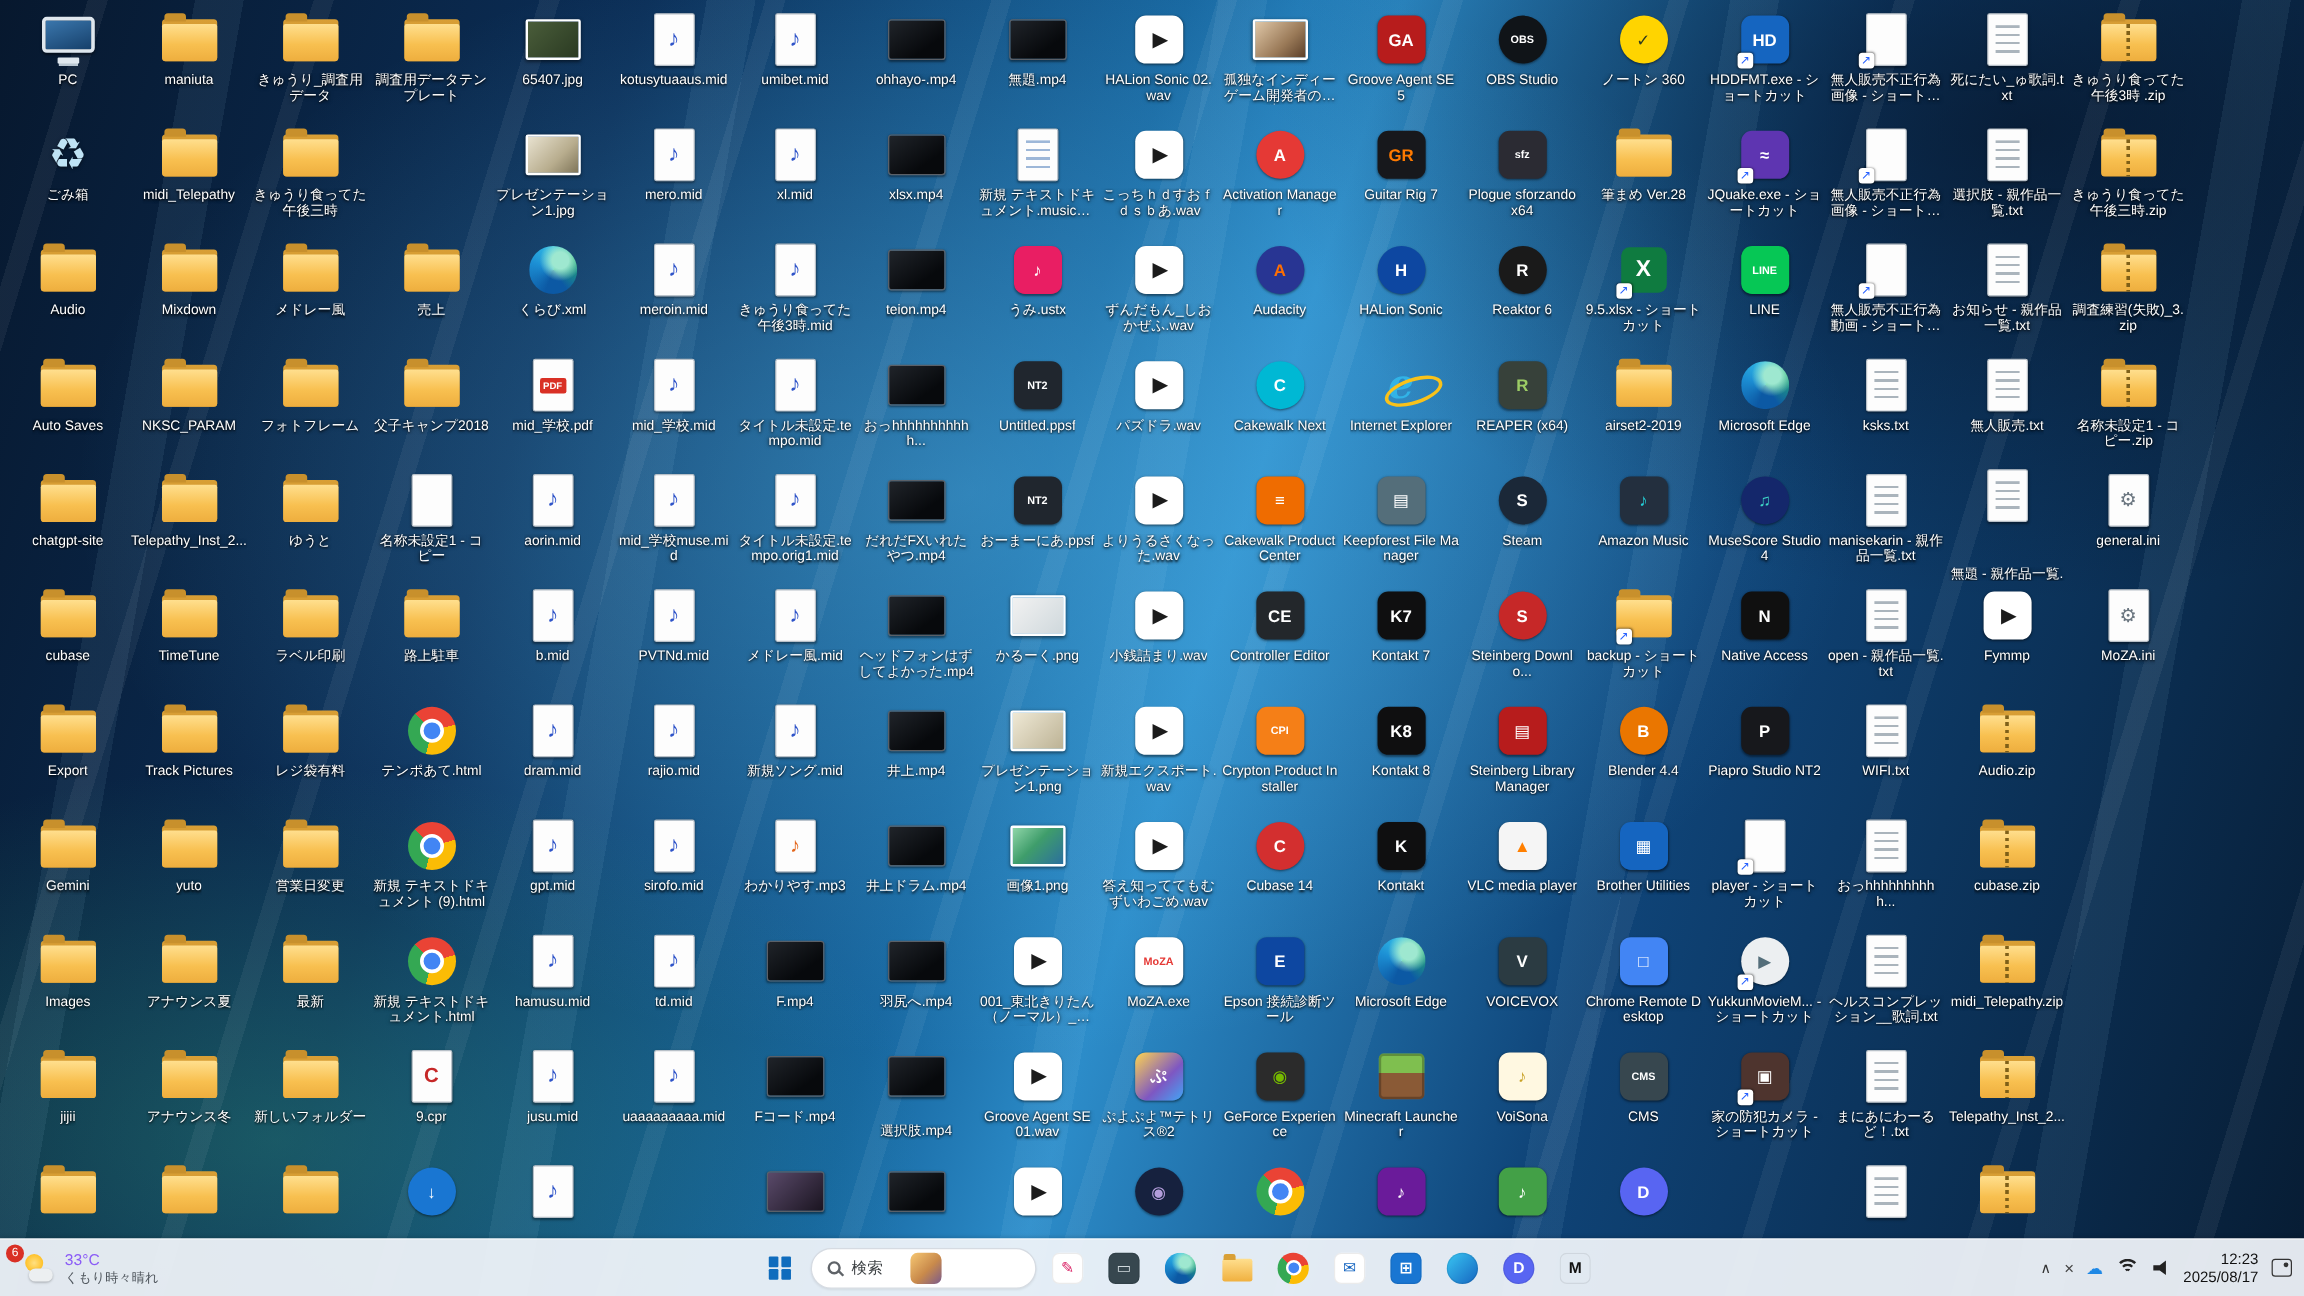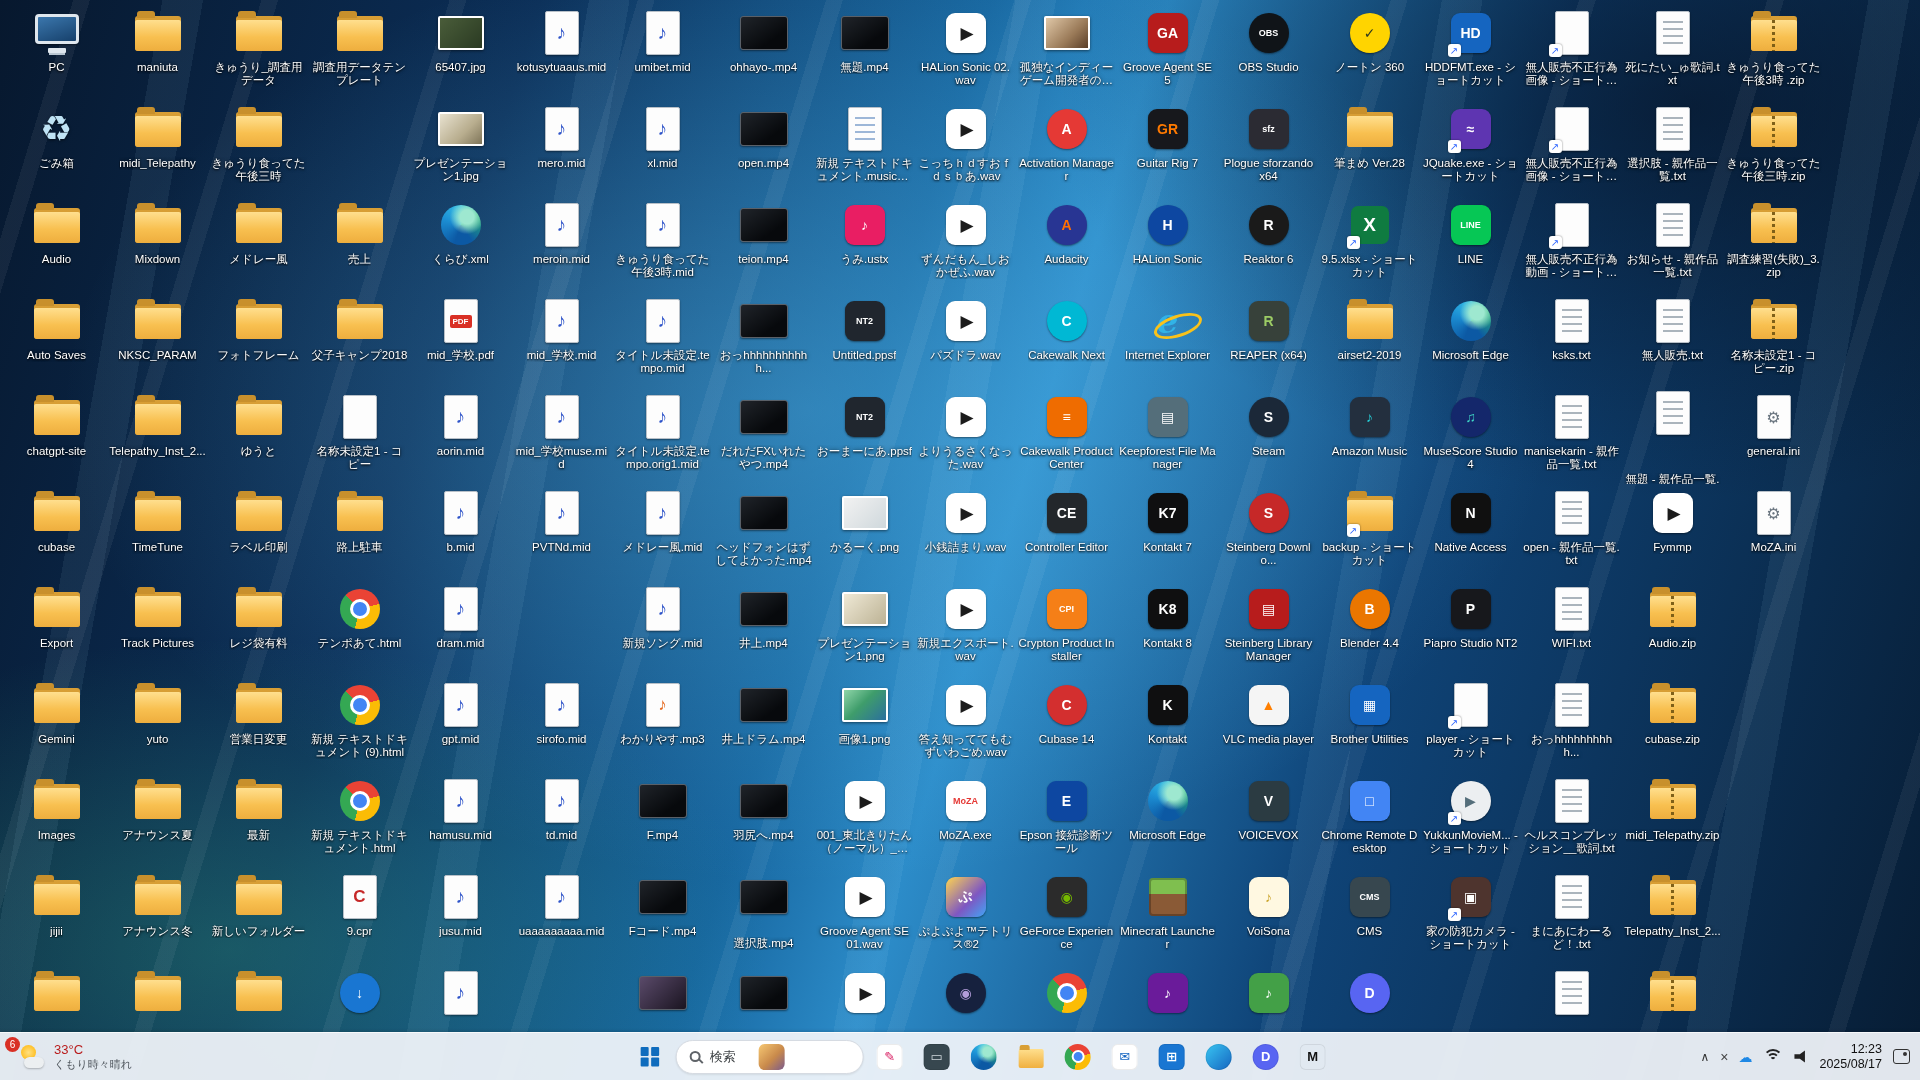--- a/index.html
+++ b/index.html
@@ -102,21 +102,21 @@
   .taskbar { position:absolute; left:0; right:0; bottom:0; height:48px; background:rgba(239,243,249,.94);
     border-top:1px solid rgba(255,255,255,.7); box-shadow:0 -1px 3px rgba(0,0,0,.15); }
   .badge { position:absolute; left:5px; top:4px; min-width:15px; height:15px; border-radius:8px; background:#d93025;
     color:#fff; font-size:10px; line-height:15px; text-align:center; padding:0 3px; z-index:3; }
   .weather { position:absolute; left:10px; top:0; bottom:0; display:flex; align-items:center; gap:8px; padding:0 10px; }
   .w-icon { width:26px; height:26px; position:relative; }
   .w-icon::before { content:''; position:absolute; left:1px; top:1px; width:15px; height:15px; border-radius:50%;
     background:radial-gradient(#ffe082,#ffb300); }
   .w-icon::after { content:''; position:absolute; left:4px; bottom:2px; width:20px; height:11px; border-radius:7px;
     background:#eceff1; box-shadow:0 1px 2px rgba(0,0,0,.25); }
-  .w-temp { font-size:13px; color:#b91c1c; }
+  .w-temp { font-size:13px; color:#8b5cf6; }
   .w-cond { font-size:11px; color:#50575e; }
 
   .tb-center { position:absolute; left:50%; top:0; bottom:0; transform:translateX(-47%); display:flex; align-items:center; gap:5px; }
   .tb-btn { width:42px; height:42px; display:flex; align-items:center; justify-content:center; border-radius:6px; }
   .win-logo { width:19px; height:19px; position:relative; }
   .win-logo::before { content:''; position:absolute; width:8.5px; height:8.5px; background:#0f6cbd; border-radius:1px;
     box-shadow:10.5px 0 #0f6cbd, 0 10.5px #0f6cbd, 10.5px 10.5px #0f6cbd; }
   .search { height:34px; min-width:188px; background:#fff; border:1px solid #d6dbe2; border-radius:17px;
     display:flex; align-items:center; gap:9px; padding:0 5px 0 13px; box-shadow:0 1px 2px rgba(0,0,0,.08); }
   .mag { width:11px; height:11px; border:2px solid #5f6368; border-radius:50%; position:relative; flex:none; }
@@ -301,21 +301,21 @@
     <div class="di" title="xl.mid" style="grid-area: 2 / 7;">
       <div class="ic t-mid">
         <span class="glyph"></span>
       </div>
       <div class="lbl">xl.mid</div>
     </div>
     <div class="di" title="open.mp4" style="grid-area: 2 / 8;">
       <div class="ic t-mp4">
         <span class="glyph"></span>
       </div>
-      <div class="lbl">open.mp4</div>
+      <div class="lbl">xlsx.mp4</div>
     </div>
     <div class="di" title="新規 テキストドキュメント.musicxml" style="grid-area: 2 / 9;">
       <div class="ic t-doc">
         <span class="glyph"></span>
       </div>
       <div class="lbl">新規 テキストドキュメント.musicxml</div>
     </div>
     <div class="di" title="こっちｈｄすおｆｄｓｂあ.wav" style="grid-area: 2 / 10;">
       <div class="ic t-play">
         <span class="glyph"></span>
@@ -824,20 +824,26 @@
       <div class="ic t-chrome">
         <span class="glyph"></span>
       </div>
       <div class="lbl">テンポあて.html</div>
     </div>
     <div class="di" title="dram.mid" style="grid-area: 7 / 5; align-items: center;">
       <div class="ic t-mid">
         <span class="glyph"></span>
       </div>
       <div class="lbl">dram.mid</div>
+    </div>
+    <div class="di" title="rajio.mid" style="grid-area: 7 / 6;">
+      <div class="ic t-mid">
+        <span class="glyph"></span>
+      </div>
+      <div class="lbl">rajio.mid</div>
     </div>
     <div class="di" title="新規ソング.mid" style="grid-area: 7 / 7;">
       <div class="ic t-mid">
         <span class="glyph"></span>
       </div>
       <div class="lbl">新規ソング.mid</div>
     </div>
     <div class="di" title="井上.mp4" style="grid-area: 7 / 8;">
       <div class="ic t-mp4">
         <span class="glyph"></span>

